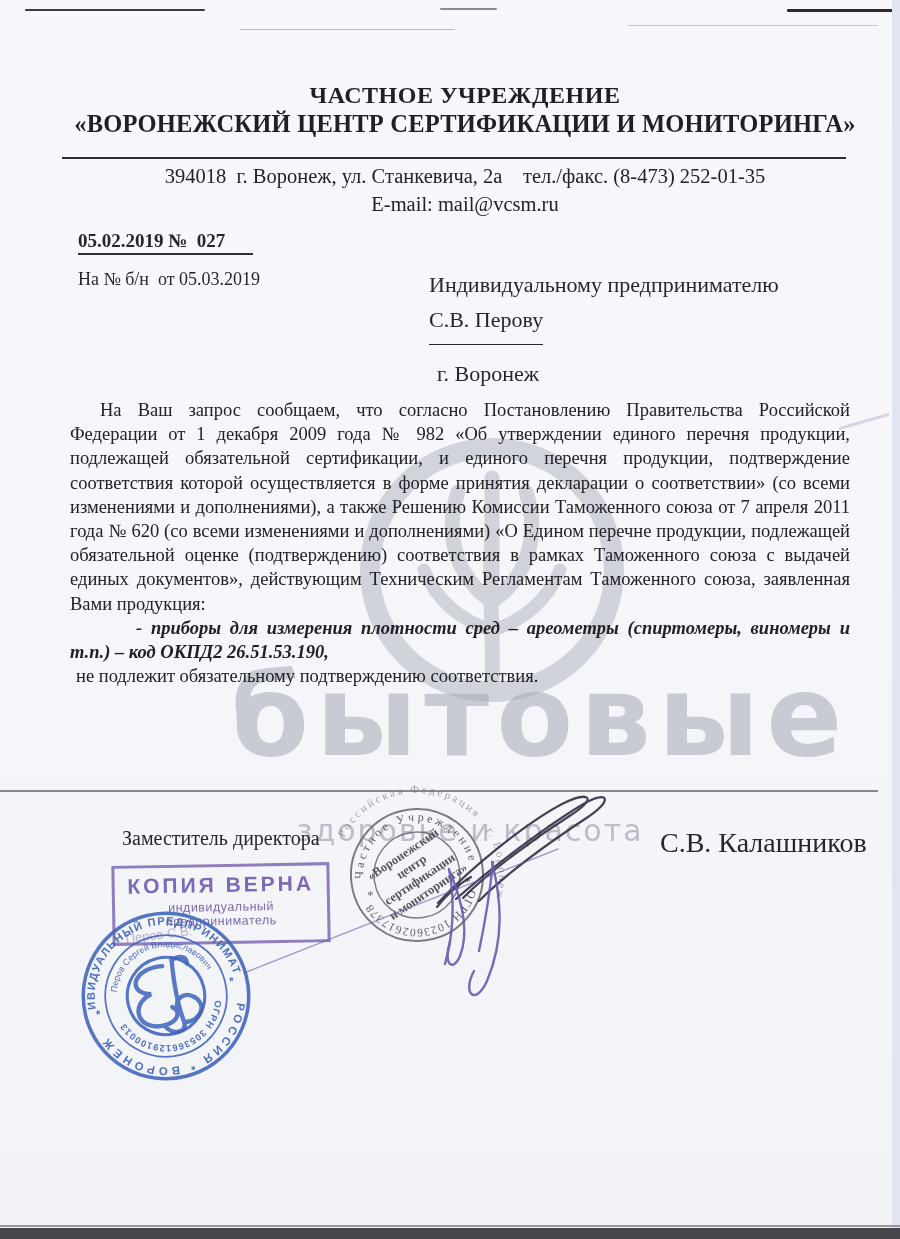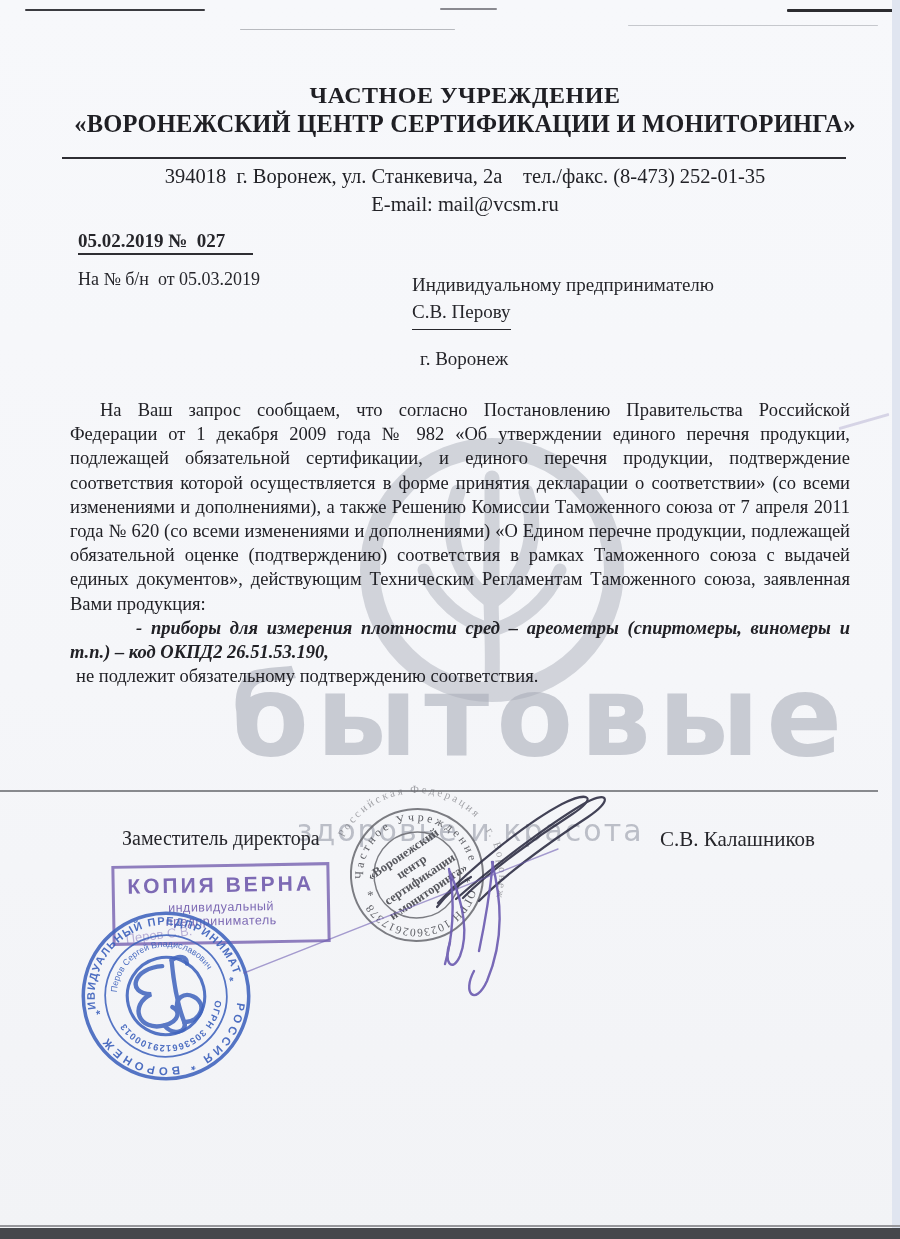--- a/index.html
+++ b/index.html
@@ -38,35 +38,35 @@
   .rule{position:absolute;left:62px;top:157px;width:784px;height:2px;background:#2e2e33;}
   .addr{position:absolute;left:0;top:165px;width:930px;text-align:center;font-size:20.5px;color:#222227;}
   .email{position:absolute;left:0;top:193px;width:930px;text-align:center;font-size:20.5px;color:#222227;}
 
   
   .ref{position:absolute;left:78px;top:230px;}
   .ref-num{display:inline-block;font-size:19px;font-weight:bold;border-bottom:2px solid #2e2e33;padding:0 28px 1px 0;}
   .ref-reply{font-size:18px;margin-top:14px;}
 
   
-  .to{position:absolute;left:412px;top:272px;font-size:19px;line-height:25px;}
-  .to-name{display:inline-block;border-bottom:1.5px solid #26262b;padding-bottom:5px;margin-top:2px;}
+  .to{position:absolute;left:429px;top:272px;font-size:22px;line-height:25px;}
+  .to-name{display:inline-block;border-bottom:1.5px solid #26262b;padding-bottom:12px;margin-top:10px;}
   .to-city{margin-top:16px;margin-left:8px;}
 
   
   .body-block{position:absolute;left:70px;top:398px;width:780px;font-size:18.5px;line-height:24.2px;text-align:justify;color:#212126;}
   .para{margin:0;text-indent:30px;}
   .item{margin:0;text-indent:66px;font-weight:bold;font-style:italic;}
   .concl{margin:0;padding-left:6px;font-weight:normal;}
 
   .hline2{position:absolute;left:0;top:790px;width:878px;height:2px;background:#63646a;opacity:.75;}
 
   
   .sig-title{position:absolute;left:122px;top:827px;font-size:20px;}
-  .sig-name{position:absolute;left:660px;top:827px;font-size:21px;}
+  .sig-name{position:absolute;left:660px;top:827px;font-size:28px;}
 
   
   .copy-stamp{
     position:absolute;left:112px;top:864px;width:212px;height:74px;
     border:3px solid rgba(124,105,180,.85);transform:rotate(-1deg);
     text-align:center;color:#7d6ab4;
     font-family:"Liberation Sans","DejaVu Sans",sans-serif;
   }
   .cs1{font-size:21px;font-weight:bold;letter-spacing:3px;margin-top:6px;}
   .cs2{font-size:12.5px;letter-spacing:.5px;margin-top:3px;}

